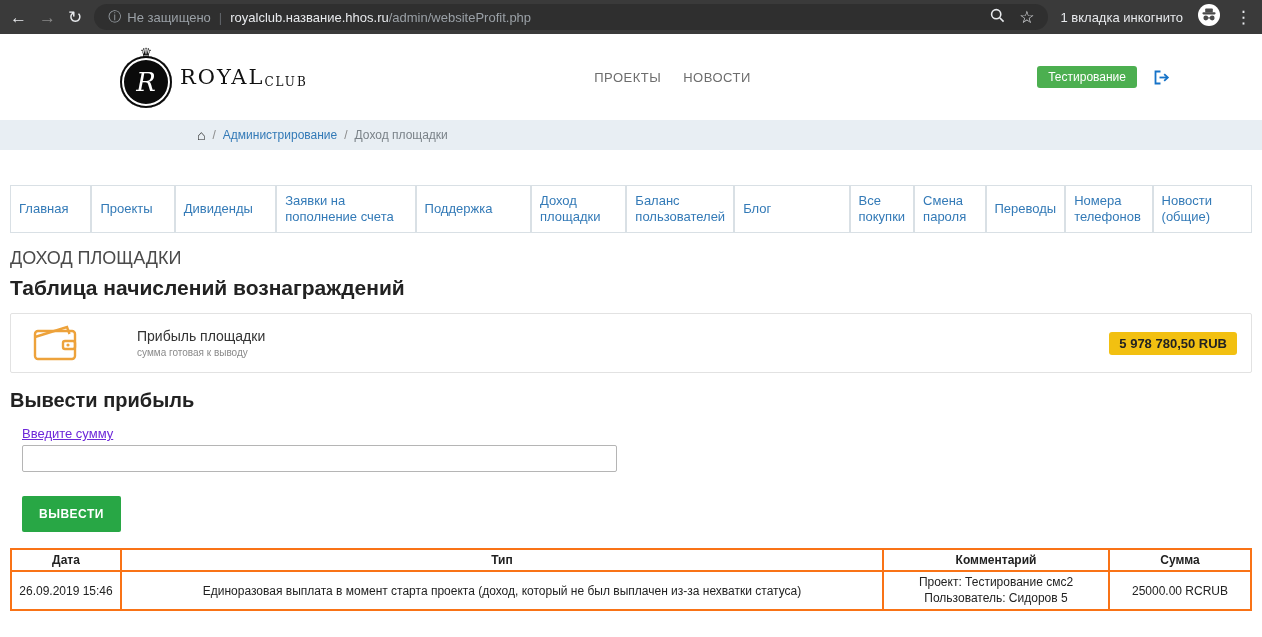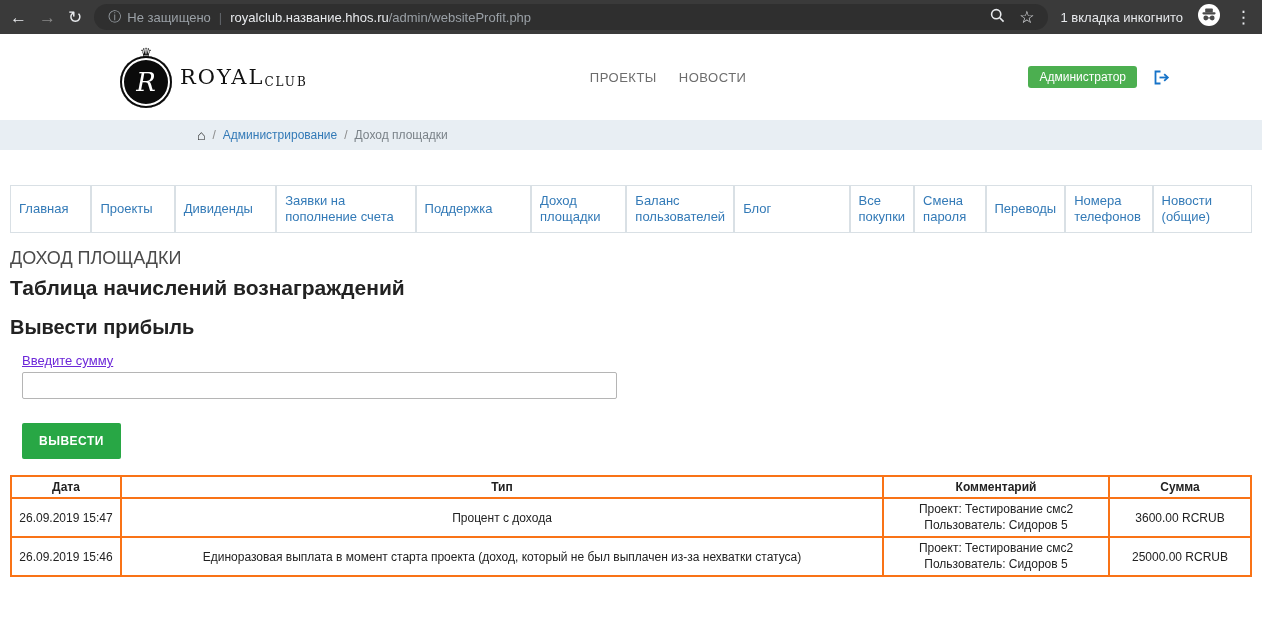--- a/index.html
+++ b/index.html
@@ -159,21 +159,21 @@
       <span class="logo-word2">CLUB</span>
     </div>
   </div>
 
   <nav class="header-nav">
     <a>ПРОЕКТЫ</a>
     <a>НОВОСТИ</a>
   </nav>
 
   <div class="header-right">
-    <span class="role-badge">Администратор</span>
+    <span class="role-badge">Тестирование</span>
     <span class="logout-icon">
       <svg width="17" height="17" viewBox="0 0 17 17">
           <path d="M7.5 2.5 H2.5 V14.5 H7.5" fill="none" stroke="#1673c8" stroke-width="1.8"></path>
           <path d="M6.5 8.5 H14" fill="none" stroke="#1673c8" stroke-width="1.8"></path>
           <path d="M11.2 5.2 L14.8 8.5 L11.2 11.8" fill="none" stroke="#1673c8" stroke-width="1.8"></path>
         </svg>
     </span>
   </div>
 </div>
 
@@ -198,47 +198,53 @@
   <div class="tab">Смена пароля</div>
   <div class="tab">Переводы</div>
   <div class="tab">Номера телефонов</div>
   <div class="tab">Новости (общие)</div>
 </div>
 
 <div class="content">
   <h1 class="page-title">ДОХОД ПЛОЩАДКИ</h1>
   <h2 class="page-subtitle">Таблица начислений вознаграждений</h2>
 
+  <div class="profit-card">
+    <span class="wallet-icon">
+      <svg width="46" height="38" viewBox="0 0 46 38">
+          <rect x="2" y="7" width="40" height="28" rx="3" fill="none" stroke="#eda23b" stroke-width="2.4"></rect>
+          <path d="M2 13 L34 3 L36.5 10" fill="none" stroke="#eda23b" stroke-width="2.4"></path>
+          <rect x="30" y="17" width="12" height="8" rx="2" fill="none" stroke="#eda23b" stroke-width="2.4"></rect>
+          <circle cx="35" cy="21" r="1.6" fill="#eda23b"></circle>
+        </svg>
+    </span>
+    <div class="pc-texts">
+      <span class="pc-title">Прибыль площадки</span>
+      <span class="pc-sub">сумма готовая к выводу</span>
+    </div>
+    <span class="pc-amount">5 978 780,50 RUB</span>
+  </div>
 
   <h3 class="withdraw-heading">Вывести прибыль</h3>
   <div class="input-label">Введите сумму</div>
   <input class="amount-input" type="text" value="" style="">
   <br>
   <button class="withdraw-btn">ВЫВЕСТИ</button>
 
   <table class="rewards">
     <thead>
       <tr>
         <th class="col-date">Дата</th>
         <th>Тип</th>
         <th class="col-comment">Комментарий</th>
         <th class="col-amount">Сумма</th>
       </tr>
     </thead>
     <tbody>
       <tr>
-        <td>26.09.2019 15:47</td>
-        <td>Процент с дохода</td>
-        <td>
-          <span class="comment-line">Проект: Тестирование смс2</span>
-          <span class="comment-line">Пользователь: Сидоров 5</span>
-        </td>
-        <td>3600.00 RCRUB</td>
-      </tr>
-      <tr>
         <td>26.09.2019 15:46</td>
         <td>Единоразовая выплата в момент старта проекта (доход, который не был выплачен из-за нехватки статуса)</td>
         <td>
           <span class="comment-line">Проект: Тестирование смс2</span>
           <span class="comment-line">Пользователь: Сидоров 5</span>
         </td>
         <td>25000.00 RCRUB</td>
       </tr>
 
     </tbody>

